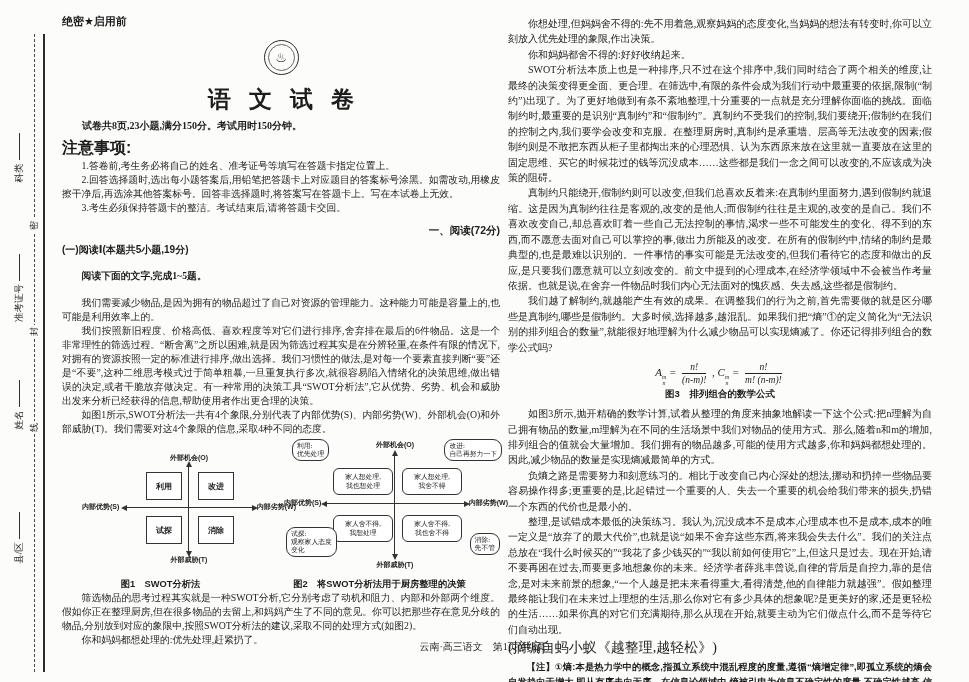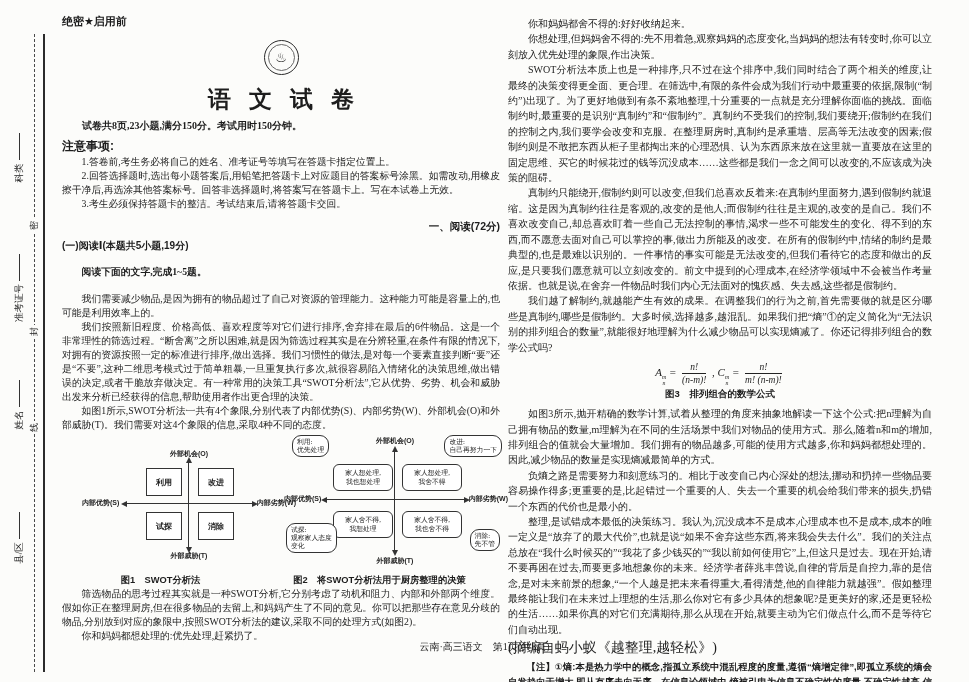--- a/index.html
+++ b/index.html
@@ -30,21 +30,21 @@
   .col-right { position:absolute; left:508px; top:16px; width:424px; }
 
   .school-row { display:flex; align-items:center; justify-content:center; gap:9px; margin-top:10px; }
   .logo { position:relative; flex:0 0 auto; width:33px; height:33px; border:1.6px solid #2a2a2a; border-radius:50%;
           display:flex; align-items:center; justify-content:center; font-size:13px; color:#2a2a2a; }
   .logo::before { content:""; position:absolute; inset:3px; border:1px solid #666; border-radius:50%; }
   .school-title { font-size:13.5px; font-weight:bold; letter-spacing:0.5px; }
 
   .paper-title { margin:9px 0 4px; text-align:center; font-size:23px; font-weight:bold; letter-spacing:18px; text-indent:18px; }
   .exam-info { margin:3px 0 2px; font-size:10px; font-weight:600; text-indent:2em; }
-  .notice-head { margin:5px 0 0; font-size:12px; font-weight:bold; }
+  .notice-head { margin:5px 0 0; font-size:16px; font-weight:bold; }
   .sec1 { margin:9px 0 0; font-size:10.5px; font-weight:bold;text-align:right; }
   .sec2 { margin:5px 0 0; font-size:10px; font-weight:bold; }
   .inst { margin:13px 0; font-size:9.8px; font-weight:600; text-indent:2em; }
 
   .para { margin:0; font-size:9.8px; line-height:14px; text-indent:2em; text-align:justify; }
   .col-right .para { font-size:10px; line-height:15.4px; }
 
   
   .figwrap { position:relative; height:136px; margin-top:3px; }
   .fig { position:absolute; }
@@ -179,22 +179,22 @@
     <div class="figcaps">
       <span class="c1">图1　SWOT分析法</span>
       <span class="c2">图2　将SWOT分析法用于厨房整理的决策</span>
     </div>
 
     <p class="para">筛选物品的思考过程其实就是一种SWOT分析,它分别考虑了动机和阻力、内部和外部两个维度。假如你正在整理厨房,但在很多物品的去留上,和妈妈产生了不同的意见。你可以把那些存在意见分歧的物品,分别放到对应的象限中,按照SWOT分析法的建议,采取不同的处理方式(如图2)。</p>
     <p class="para">你和妈妈都想处理的:优先处理,赶紧扔了。</p>
   </div>
 
   <div class="col-right">
+    <p class="para">你想处理,但妈妈舍不得的:先不用着急,观察妈妈的态度变化,当妈妈的想法有转变时,你可以立刻放入优先处理的象限,作出决策。</p>
     <p class="para">你和妈妈都舍不得的:好好收纳起来。</p>
-    <p class="para">你想处理,但妈妈舍不得的:先不用着急,观察妈妈的态度变化,当妈妈的想法有转变时,你可以立刻放入优先处理的象限,作出决策。</p>
     <p class="para">SWOT分析法本质上也是一种排序,只不过在这个排序中,我们同时结合了两个相关的维度,让最终的决策变得更全面、更合理。在筛选中,有限的条件会成为我们行动中最重要的依据,限制(“制约”)出现了。为了更好地做到有条不紊地整理,十分重要的一点就是充分理解你面临的挑战。面临制约时,最重要的是识别“真制约”和“假制约”。真制约不受我们的控制,我们要绕开;假制约在我们的控制之内,我们要学会改变和克服。在整理厨房时,真制约是承重墙、层高等无法改变的因素;假制约则是不敢把东西从柜子里都掏出来的心理恐惧、认为东西原来放在这里就一直要放在这里的固定思维、买它的时候花过的钱等沉没成本……这些都是我们一念之间可以改变的,不应该成为决策的阻碍。</p>
     <p class="para">真制约只能绕开,假制约则可以改变,但我们总喜欢反着来:在真制约里面努力,遇到假制约就退缩。这是因为真制约往往是客观的,改变的是他人;而假制约往往是主观的,改变的是自己。我们不喜欢改变自己,却总喜欢盯着一些自己无法控制的事情,渴求一些不可能发生的变化、得不到的东西,而不愿意去面对自己可以掌控的事,做出力所能及的改变。在所有的假制约中,情绪的制约是最典型的,也是最难以识别的。一件事情的事实可能是无法改变的,但我们看待它的态度和做出的反应,是只要我们愿意就可以立刻改变的。前文中提到的心理成本,在经济学领域中不会被当作考量依据。也就是说,在舍弃一件物品时我们内心无法面对的愧疚感、失去感,这些都是假制约。</p>
     <p class="para">我们越了解制约,就越能产生有效的成果。在调整我们的行为之前,首先需要做的就是区分哪些是真制约,哪些是假制约。大多时候,选择越多,越混乱。如果我们把“熵”①的定义简化为“无法识别的排列组合的数量”,就能很好地理解为什么减少物品可以实现熵减了。你还记得排列组合的数学公式吗?</p>
 
     <div class="formula">
       <span><i>A</i><span class="ss">
             <sup>m</sup>
             <sub>n</sub>
           </span></span>
       <span>=</span>

